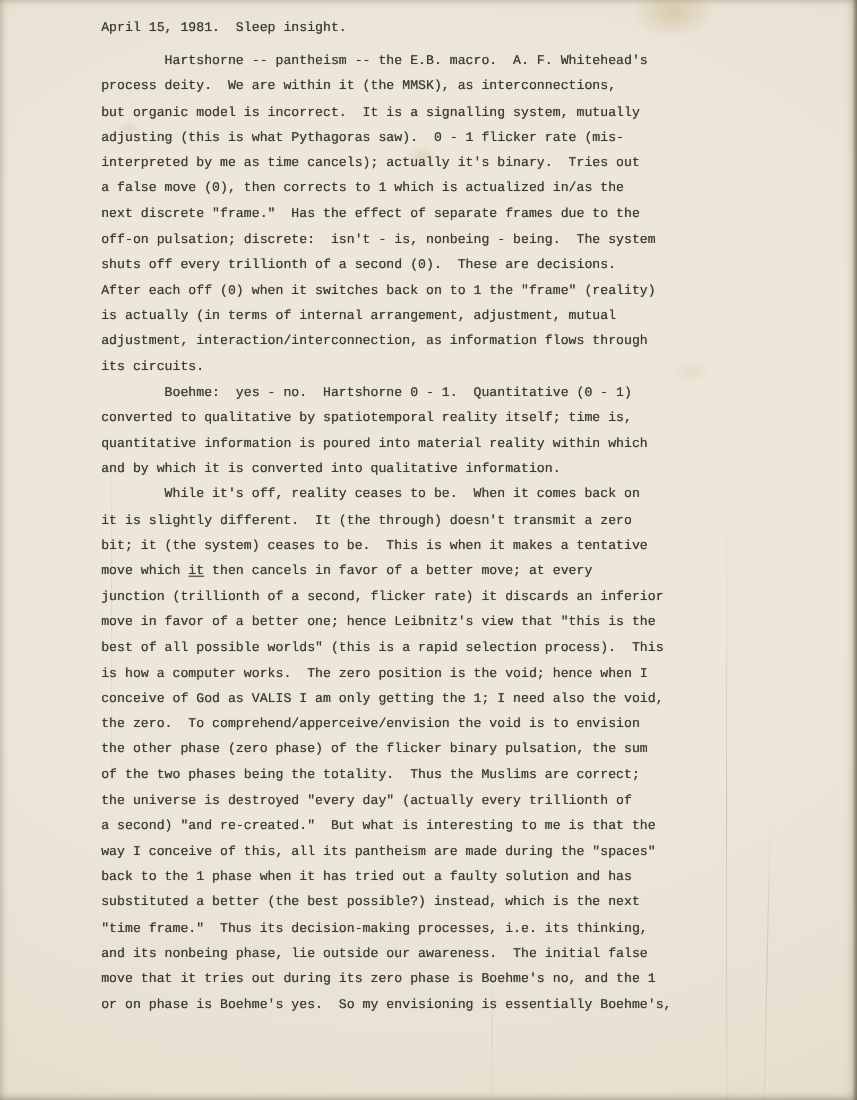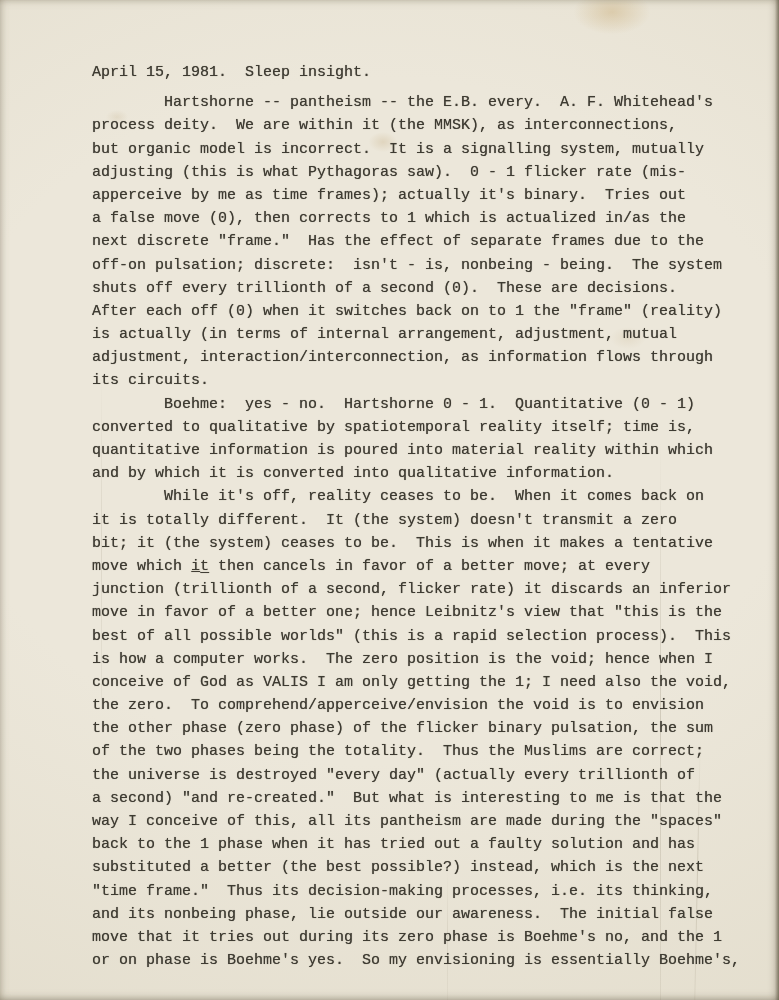--- a/index.html
+++ b/index.html
@@ -44,25 +44,24 @@
   .crease-1 { left: 660px; top: 440px; height: 560px; }
   .crease-2 { left: 697px; top: 740px; height: 260px; transform: rotate(1.2deg); }
   .crease-3 { left: 101px; top: 370px; height: 340px; opacity: .6; }
   .crease-4 { left: 447px; top: 870px; height: 130px; opacity: .55; }
   .content {
     position: absolute;
     top: 14px;
     left: 92px;
     right: 22px;
     font-family: "Liberation Mono", "DejaVu Sans Mono", monospace;
-    font-size: 15px;
+    font-size: 12px;
     line-height: 23.2px;
     color: #3e3b32;
     text-shadow: 0 0 0.7px rgba(58,54,44,0.75);
-    margin-top: 47px;
   }
   .line {
     white-space: pre;
     height: 23.2px;
   }
   .heading {
     margin-bottom: 7px;
   }
 </style>
 </head>
@@ -71,45 +70,45 @@
 <div class="paper">
   <div class="crease crease-1"></div>
   <div class="crease crease-2"></div>
   <div class="crease crease-3"></div>
   <div class="crease crease-4"></div>
 
   <div class="content">
     <div class="line heading">April 15, 1981.  Sleep insight.</div>
 
     <div class="paragraph">
-        <div class="line">        Hartshorne -- pantheism -- the E.B. every.  A. F. Whitehead's</div>
+        <div class="line">        Hartshorne -- pantheism -- the E.B. macro.  A. F. Whitehead's</div>
         <div class="line">process deity.  We are within it (the MMSK), as interconnections,</div>
         <div class="line">but organic model is incorrect.  It is a signalling system, mutually</div>
         <div class="line">adjusting (this is what Pythagoras saw).  0 - 1 flicker rate (mis-</div>
-        <div class="line">apperceive by me as time frames); actually it's binary.  Tries out</div>
+        <div class="line">interpreted by me as time cancels); actually it's binary.  Tries out</div>
         <div class="line">a false move (0), then corrects to 1 which is actualized in/as the</div>
         <div class="line">next discrete "frame."  Has the effect of separate frames due to the</div>
         <div class="line">off-on pulsation; discrete:  isn't - is, nonbeing - being.  The system</div>
         <div class="line">shuts off every trillionth of a second (0).  These are decisions.</div>
         <div class="line">After each off (0) when it switches back on to 1 the "frame" (reality)</div>
         <div class="line">is actually (in terms of internal arrangement, adjustment, mutual</div>
         <div class="line">adjustment, interaction/interconnection, as information flows through</div>
         <div class="line">its circuits.</div>
       </div>
 
     <div class="paragraph">
         <div class="line">        Boehme:  yes - no.  Hartshorne 0 - 1.  Quantitative (0 - 1)</div>
         <div class="line">converted to qualitative by spatiotemporal reality itself; time is,</div>
         <div class="line">quantitative information is poured into material reality within which</div>
         <div class="line">and by which it is converted into qualitative information.</div>
       </div>
 
     <div class="paragraph">
         <div class="line">        While it's off, reality ceases to be.  When it comes back on</div>
-        <div class="line">it is totally different.  It (the system) doesn't transmit a zero</div>
+        <div class="line">it is slightly different.  It (the through) doesn't transmit a zero</div>
         <div class="line">bit; it (the system) ceases to be.  This is when it makes a tentative</div>
         <div class="line">move which i̲t̲ then cancels in favor of a better move; at every</div>
         <div class="line">junction (trillionth of a second, flicker rate) it discards an inferior</div>
         <div class="line">move in favor of a better one; hence Leibnitz's view that "this is the</div>
         <div class="line">best of all possible worlds" (this is a rapid selection process).  This</div>
         <div class="line">is how a computer works.  The zero position is the void; hence when I</div>
         <div class="line">conceive of God as VALIS I am only getting the 1; I need also the void,</div>
         <div class="line">the zero.  To comprehend/apperceive/envision the void is to envision</div>
         <div class="line">the other phase (zero phase) of the flicker binary pulsation, the sum</div>
         <div class="line">of the two phases being the totality.  Thus the Muslims are correct;</div>

